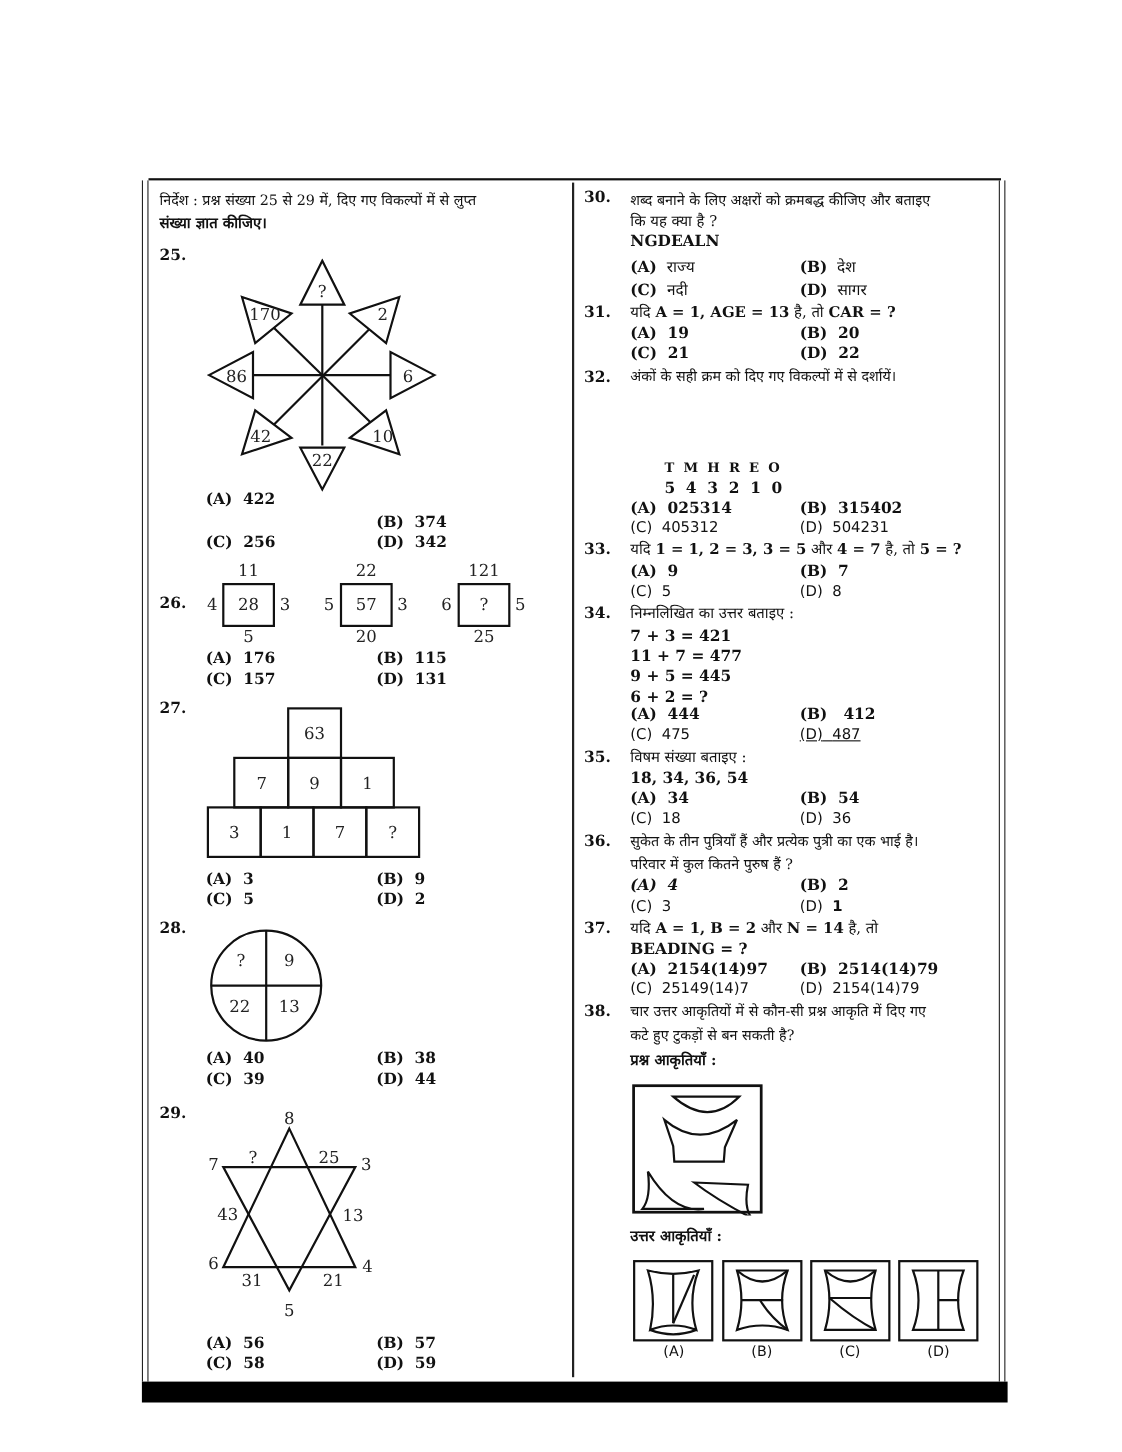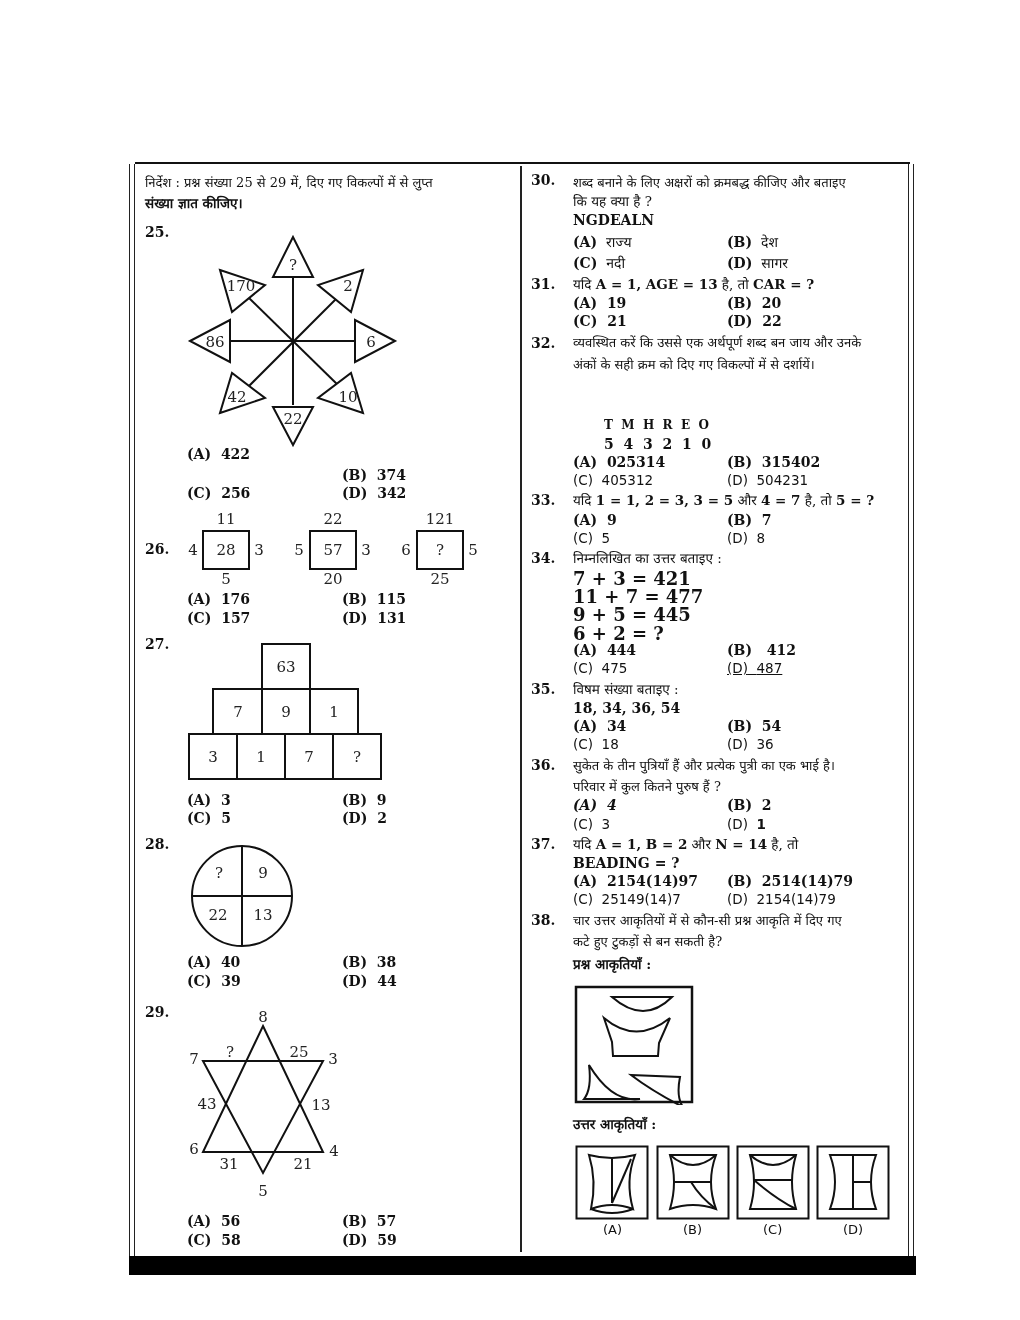--- a/index.html
+++ b/index.html
@@ -183,40 +183,39 @@
 
 <div class="qnum" style="left:531px;top:276px;">31.</div>
 <div class="abs txt" style="left:573px;top:274px;white-space:nowrap;"><span>यदि </span><b>A = 1, AGE = 13</b><span> है, तो </span><b>CAR = ?</b></div>
 <div class="opt b" style="left:573px;top:295px;"><span>(A)</span>&nbsp; <span>19</span></div>
 <div class="opt b" style="left:727px;top:295px;"><span>(B)</span>&nbsp; <span>20</span></div>
 <div class="opt b" style="left:573px;top:313px;"><span>(C)</span>&nbsp; <span>21</span></div>
 <div class="opt b" style="left:727px;top:313px;"><span>(D)</span>&nbsp; <span>22</span></div>
 
 <div class="qnum" style="left:531px;top:335px;">32.</div>
 <div class="abs txt" style="left:573px;top:332px;width:333px;white-space:nowrap;line-height:21.5px;font-size:13px;">
-  <div>व्यवस्थित करें कि उससे एक अर्थपूर्ण शब्द बन जाय और उनके</div>
   <div>अंकों के सही क्रम को दिए गए विकल्पों में से दर्शायें।</div>
 </div>
 <div class="abs bold" style="left:604px;top:418px;font-size:12px;white-space:pre;">T  M  H  R  E  O</div>
 <div class="abs bold" style="left:604px;top:436px;font-size:14px;white-space:pre;">5  4  3  2  1  0</div>
 <div class="opt b" style="left:573px;top:454px;"><span>(A)</span>&nbsp; <span>025314</span></div>
 <div class="opt b" style="left:727px;top:454px;"><span>(B)</span>&nbsp; <span>315402</span></div>
 <div class="opt n" style="left:573px;top:472px;"><span>(C)</span>&nbsp; <span>405312</span></div>
 <div class="opt n" style="left:727px;top:472px;"><span>(D)</span>&nbsp; <span>504231</span></div>
 
 <div class="qnum" style="left:531px;top:492px;">33.</div>
 <div class="abs txt" style="left:573px;top:490px;white-space:nowrap;"><span>यदि </span><b>1 = 1, 2 = 3, 3 = 5</b><span> और </span><b>4 = 7</b><span> है, तो </span><b>5 = ?</b></div>
 <div class="opt b" style="left:573px;top:512px;"><span>(A)</span>&nbsp; <span>9</span></div>
 <div class="opt b" style="left:727px;top:512px;"><span>(B)</span>&nbsp; <span>7</span></div>
 <div class="opt n" style="left:573px;top:530px;"><span>(C)</span>&nbsp; <span>5</span></div>
 <div class="opt n" style="left:727px;top:530px;"><span>(D)</span>&nbsp; <span>8</span></div>
 
 <div class="qnum" style="left:531px;top:550px;">34.</div>
 <div class="abs txt" style="left:573px;top:548px;">निम्नलिखित का उत्तर बताइए :</div>
-<div class="abs bold" style="left:573px;top:570px;font-size:18px;line-height:18.2px;">
+<div class="abs bold" style="left:573px;top:570px;font-size:14px;line-height:18.2px;">
   <div>7 + 3 = 421</div>
   <div>11 + 7 = 477</div>
   <div>9 + 5 = 445</div>
   <div>6 + 2 = ?</div>
 </div>
 <div class="opt b" style="left:573px;top:642px;"><span>(A)</span>&nbsp; <span>444</span></div>
 <div class="opt b" style="left:727px;top:642px;"><span>(B)</span>&nbsp;&nbsp; <span>412</span></div>
 <div class="opt n" style="left:573px;top:660px;"><span>(C)</span>&nbsp; <span>475</span></div>
 <div class="opt n" style="left:727px;top:660px;text-decoration:underline;"><span>(D)</span>&nbsp; <span>487</span></div>
 

